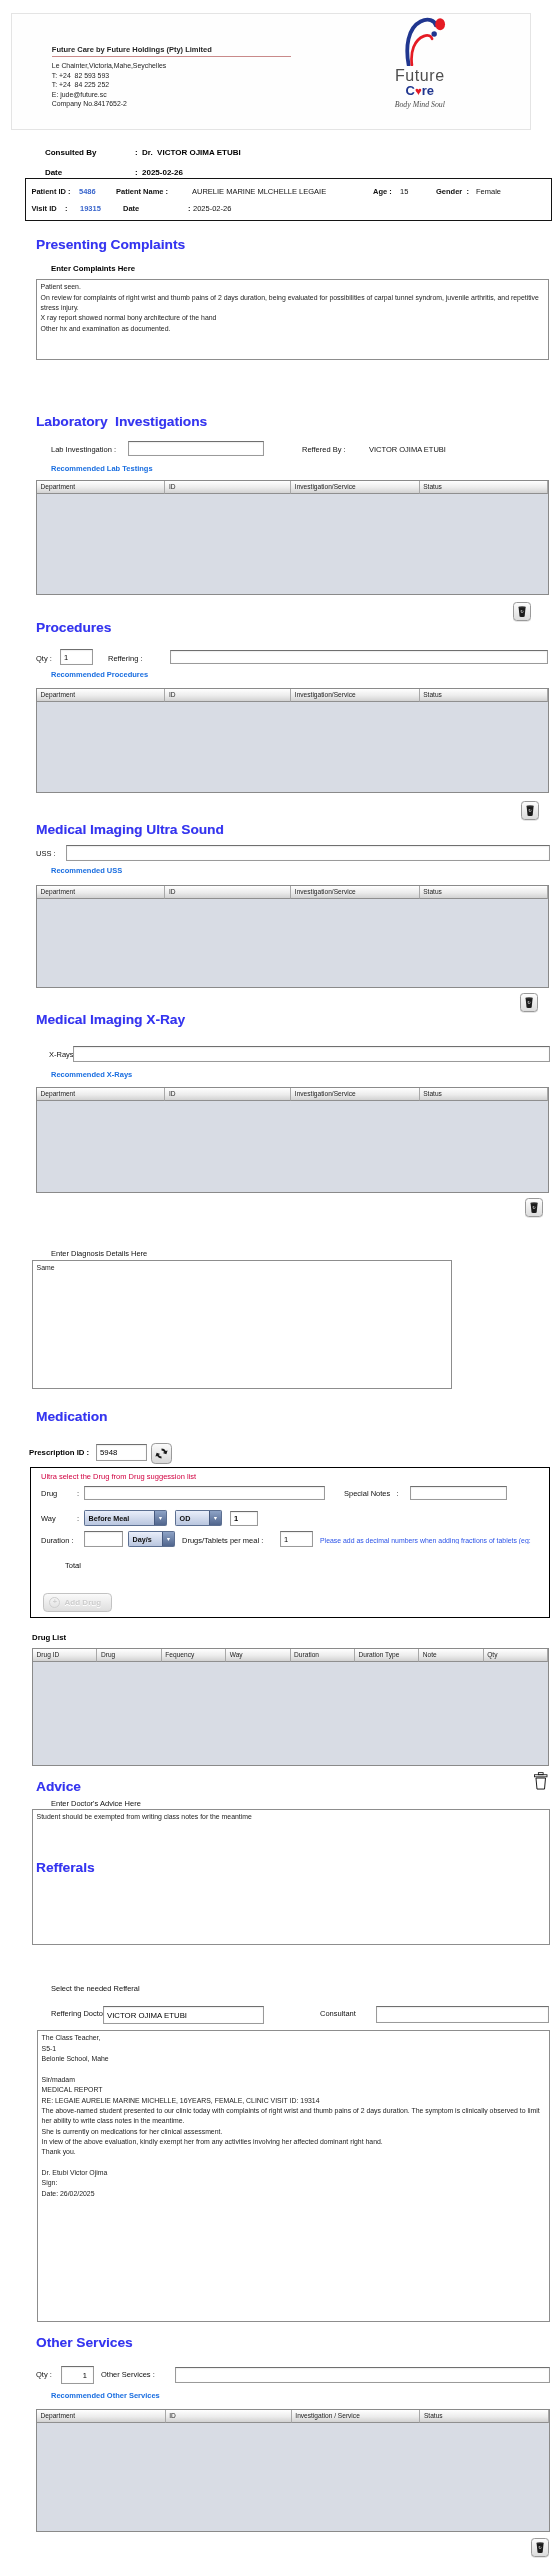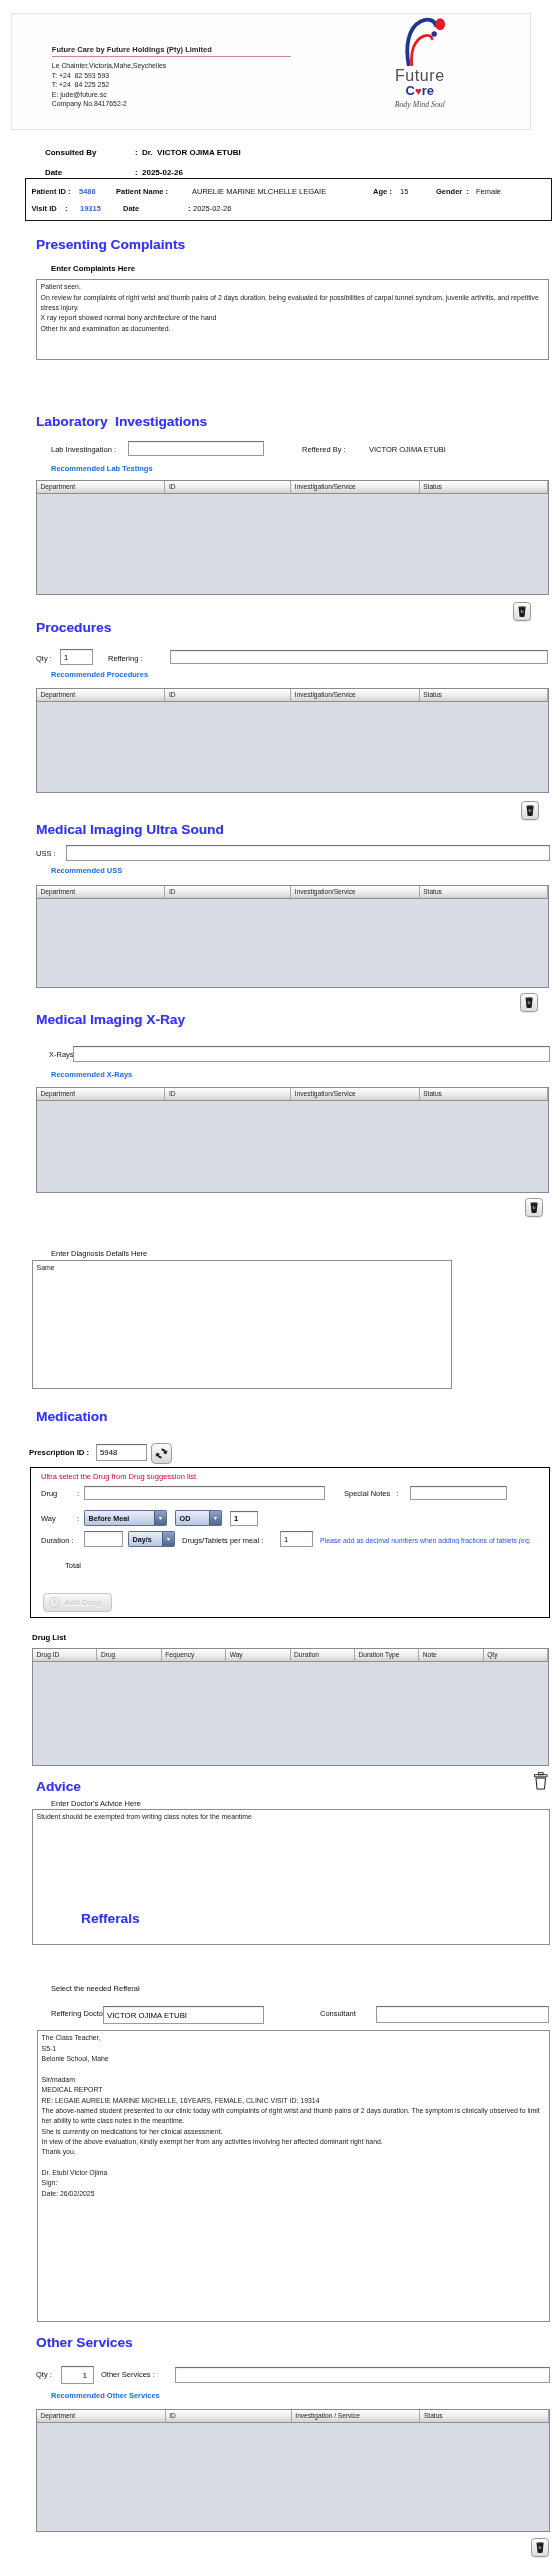--- a/index.html
+++ b/index.html
@@ -275,21 +275,21 @@
       <rect x="9" y="1" width="8" height="3.5" fill="none" stroke="#111" stroke-width="1.4"></rect>
       <rect x="2.5" y="4.5" width="21" height="3.5" fill="none" stroke="#111" stroke-width="1.4"></rect>
       <path d="M5 10 L21 10 L19.3 28.5 L6.7 28.5 Z" fill="none" stroke="#111" stroke-width="1.6"></path>
     </svg>
   </div>
 
   <div class="h1" style="left:36px;top:1779px;">Advice</div>
   <div class="lbl" style="left:51px;top:1799px;">Enter Doctor's Advice Here</div>
   <textarea class="ta" style="left: 32px; top: 1809px; width: 518px; height: 136px;">Student should be exempted from writing class notes for the meantime</textarea>
 
-  <div class="h1" style="left:36px;top:1911px;margin-left:45px;">Refferals</div>
+  <div class="h1" style="left:36px;top:1860px;">Refferals</div>
   <div class="lbl" style="left:51px;top:1984px;">Select the needed Refferal</div>
   <div class="lbl" style="left:51px;top:2009px;">Reffering Doctor</div>
   <input class="inp" style="left: 103px; top: 2006px; width: 161px; height: 18px; font-size: 7.8px;" value="VICTOR OJIMA ETUBI">
   <div class="lbl" style="left:320px;top:2009px;">Consultant</div>
   <input class="inp" style="left: 376px; top: 2006px; width: 173px; height: 16.7px;" value="">
   <textarea class="ta" style="left: 37px; top: 2030px; width: 513px; height: 292px;">The Class Teacher,
 S5-1
 Belonie School, Mahe
 
 Sir/madam

